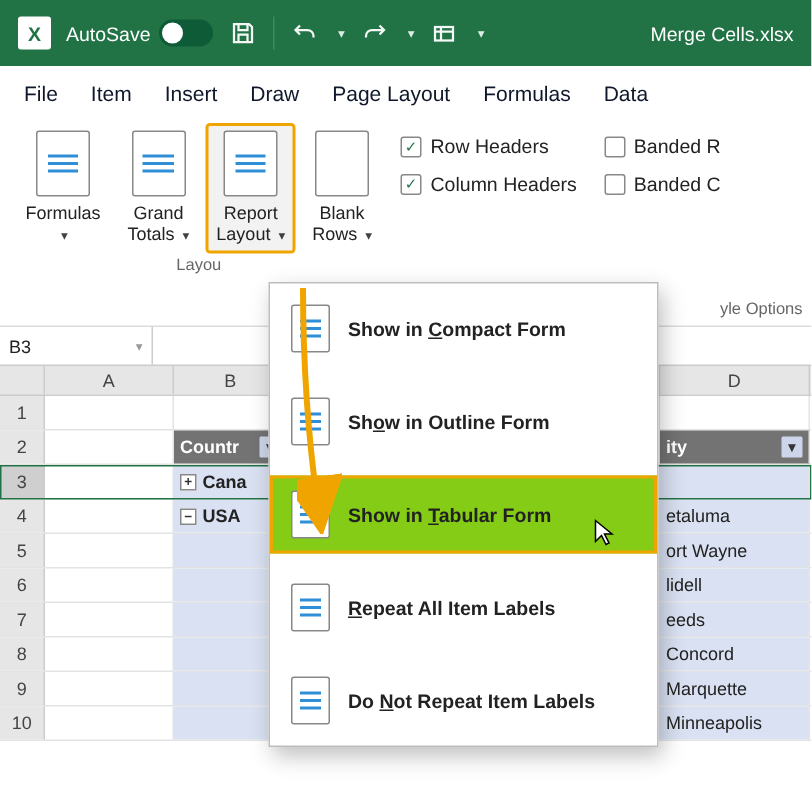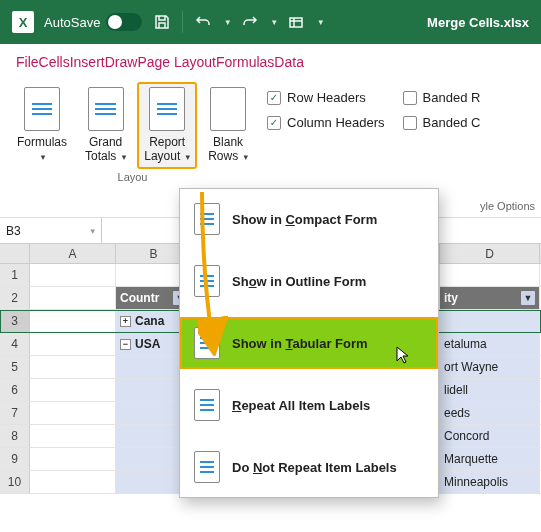--- a/index.html
+++ b/index.html
@@ -5,22 +5,22 @@
   * { box-sizing: border-box; margin: 0; padding: 0; }
   body { font-family: "Segoe UI", Arial, sans-serif; font-size: 12px; color: #222; background: #fff; width: 541px; overflow: hidden; }
   .titlebar { background: #217346; height: 44px; display: flex; align-items: center; padding: 0 12px; color: #fff; gap:10px; }
   .xl-icon { width: 22px; height: 22px; background: #fff; color: #217346; border-radius: 2px; display: flex; align-items: center; justify-content: center; font-weight:700; font-size:13px;}
   .autosave { display:flex; align-items:center; gap:6px; font-size:13px;}
   .toggle { width: 36px; height: 18px; background: #0e5b37; border-radius: 9px; position: relative; display:flex; align-items:center; padding:0 4px; font-size:8px; color:#9be0bf;}
   .toggle .knob { width: 14px; height: 14px; background: #fff; border-radius: 50%; position: absolute; left: 2px; }
   .tb-icon { width:20px; height:20px; display:flex; align-items:center; justify-content:center; opacity:.95; }
   .tb-icon svg { stroke:#fff; fill:none; stroke-width:1.5; }
   .chev { font-size:9px; margin-left:2px; opacity:.85;}
-  .filename { margin-left:auto; font-size:13px;font-weight:bold; }
-  .menubar { display:flex; padding: 10px 16px 6px; font-size:14px; color:#be185d; }
+  .filename { margin-left:auto; font-size:13px; }
+  .menubar { display:flex; gap:22px; padding: 10px 16px 6px; font-size:14px; color:#0f172a; }
   .ribbon { display:flex; padding: 6px 8px 2px; border-bottom:1px solid #dcdcdc; position:relative; height:142px;}
   .rgrp { display:flex; flex-direction:column; align-items:center;}
   .rbtn { display:flex; flex-direction:column; align-items:center; padding:4px 6px; border:1px solid transparent; border-radius:3px; margin:0 2px;}
   .rbtn.sel { border:2px solid #f0a400; background:#f2f2f2; padding:3px 5px;}
   .docicon { width:36px; height:44px; border:1px solid #888; border-radius:2px; display:flex; flex-direction:column; justify-content:center; align-items:center; gap:3px; background:#fff;}
   .docicon .line { height:2px; background:#2e8fd8; width:60%; }
   .rbtn .label { text-align:center; font-size:12px; margin-top:4px; line-height:14px;}
   .grpname { text-align:center; font-size:11px; color:#666; margin-top:2px;}
   .chk-area { display:flex; flex-direction:column; gap:10px; padding:8px 0 0 10px;}
   .chk-row { display:flex; gap:24px;}
@@ -89,21 +89,21 @@
         <rect x="3" y="5" width="12" height="9"></rect>
         <path d="M3 8h12 M7 5v9"></path>
       </svg>
     </div>
   <span class="chev">▾</span>
   <div class="filename">Merge Cells.xlsx</div>
 </div>
 
 <div class="menubar">
   <span>File</span>
-  <span>Cells</span>
+  <span>Item</span>
   <span>Insert</span>
   <span>Draw</span>
   <span>Page Layout</span>
   <span>Formulas</span>
   <span>Data</span>
 </div>
 
 <div class="ribbon">
   <div class="rgrp">
     <div style="display:flex;">

